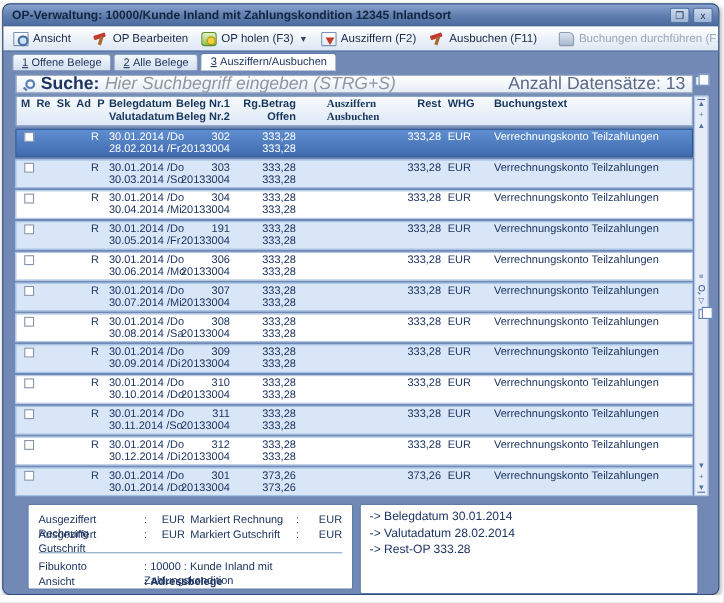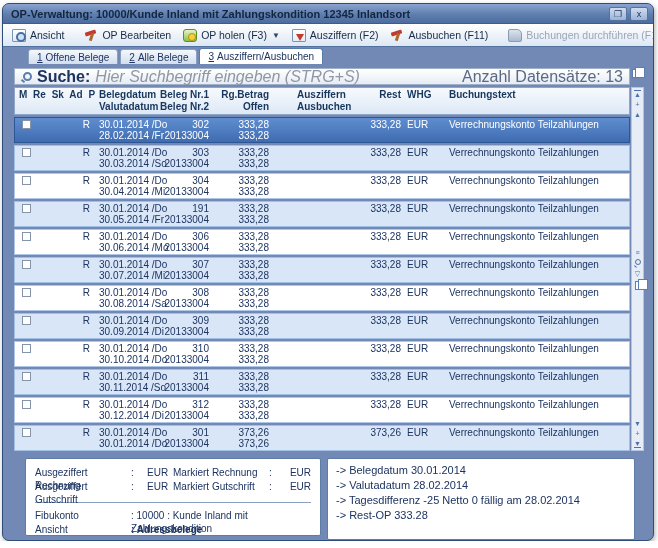--- a/index.html
+++ b/index.html
@@ -23,21 +23,21 @@
   .ic-view{background:linear-gradient(#fff,#dfe8f2);border:1px solid #7a93b8;border-radius:1px;}
   .ic-view::after{content:"";position:absolute;right:-1px;bottom:-1px;width:6px;height:6px;border:2px solid #4a6fa5;border-radius:50%;background:#cfe0f2;}
   .ic-hammer::before{content:"";position:absolute;top:2px;left:1px;width:11px;height:4px;background:#c23b2e;border-radius:1px;transform:rotate(-18deg);}
   .ic-hammer::after{content:"";position:absolute;top:4px;left:6px;width:3px;height:8px;background:#a96a32;transform:rotate(18deg);}
   .ic-get{background:linear-gradient(#e7f3c8,#8cbf49);border:1px solid #5a8f2a;border-radius:3px;}
   .ic-get::after{content:"";position:absolute;right:0px;bottom:0px;width:6px;height:6px;background:#f4d03f;border:1px solid #b7950b;border-radius:50%;}
   .ic-mark{background:linear-gradient(#fff,#e4ecf5);border:1px solid #7a93b8;border-radius:1px;}
   .ic-mark::after{content:"";position:absolute;right:1px;bottom:0px;width:0;height:0;border-left:4px solid transparent;border-right:4px solid transparent;border-top:7px solid #c23b2e;}
   .ic-book{background:linear-gradient(#dbe4ef,#a9b9ce);border:1px solid #8a9ab0;border-radius:2px 5px 2px 2px;}
   
-  .tabs{display:flex;align-items:flex-end;gap:2px;height:17px;padding:0 0 0 8px;margin-left:17px;}
+  .tabs{display:flex;align-items:flex-end;gap:2px;height:17px;padding:0 0 0 8px;}
   .tab{font-size:10px;color:#1d3461;padding:2px 8px 1px;background:linear-gradient(#f4f8fc,#d3deee);
     border:1px solid #8aa0c0;border-bottom:none;border-radius:3px 3px 0 0;white-space:nowrap;}
   .tab.active{background:#fff;padding-bottom:2px;border-color:#5a7aa8;}
   .tab .num{text-decoration:underline;margin-right:3px;}
   
   .content{padding:4px 9px 0 11px;}
   .searchrow{display:flex;align-items:stretch;}
   .searchbar{flex:1;display:flex;align-items:center;gap:5px;height:17px;padding:0 6px;
     background:linear-gradient(#ffffff,#e6ecf5);border:1px solid #9fb0c8;font-size:16px;}
   .s-ico{position:relative;width:11px;height:11px;flex:none;}
@@ -57,21 +57,21 @@
   .row{margin-top:2px;border:1px solid #b0c6e6;background:#fff;padding:1px 0;cursor:default;}
   .row.alt{background:#d8e6f8;border-color:#a2bfe4;}
   .row.selected{background:linear-gradient(#5f8ed0,#3f6cb0);border-color:#2d5694;}
   .line{display:flex;height:11px;line-height:11px;font-size:10px;color:#1d3461;white-space:nowrap;}
   .row.selected .line{color:#fff;}
   .c-cb{width:24px;flex:none;}
   .c-re{width:54px;flex:none;text-align:right;padding-right:3px;}
   .c-date{width:60px;flex:none;padding-left:6px;}
   .c-nr{width:56px;flex:none;text-align:right;}
   .c-amt{width:60px;flex:none;text-align:right;}
-  .c-ausz{width:88px;flex:none;padding-left:28px;}
+  .c-ausz{width:88px;flex:none;padding-left:28px;font-family:Liberation Serif, serif;}
   .c-rest{width:44px;flex:none;text-align:right;}
   .c-whg{width:36px;flex:none;padding-left:6px;}
   .c-text{flex:1;padding-left:12px;overflow:hidden;}
   .cb{display:inline-block;width:9px;height:9px;margin:1px 0 0 7px;background:#fff;border:1px solid #8694aa;vertical-align:top;}
   
   .strip{width:13px;flex:none;margin-left:1px;display:flex;flex-direction:column;justify-content:space-between;
     align-items:center;background:#e6edf7;border:1px solid #b0c6e6;padding:2px 0;}
   .sgrp{display:flex;flex-direction:column;align-items:center;gap:3px;}
   .sg{font-size:7px;line-height:7px;color:#4d72a8;cursor:default;}
   .sg.bar-t{border-top:1px solid #4d72a8;}
@@ -531,19 +531,18 @@
         </div>
         <div class="kvrow">
           <span class="lbl">Ansicht</span>
           <span class="val bold">:  Adressbelege</span>
         </div>
       </div>
 
       <div class="panel p-right">
         <div class="infoline">-&gt; Belegdatum 30.01.2014</div>
         <div class="infoline">-&gt; Valutadatum 28.02.2014</div>
-        <div class="infoline">-&gt; Tagesdifferenz -25 Netto 0 fällig am 28.02.2014</div>
         <div class="infoline">-&gt; Rest-OP 333.28</div>
       </div>
     </div>
 
   </div>
 </div>
 
 </body></html>

